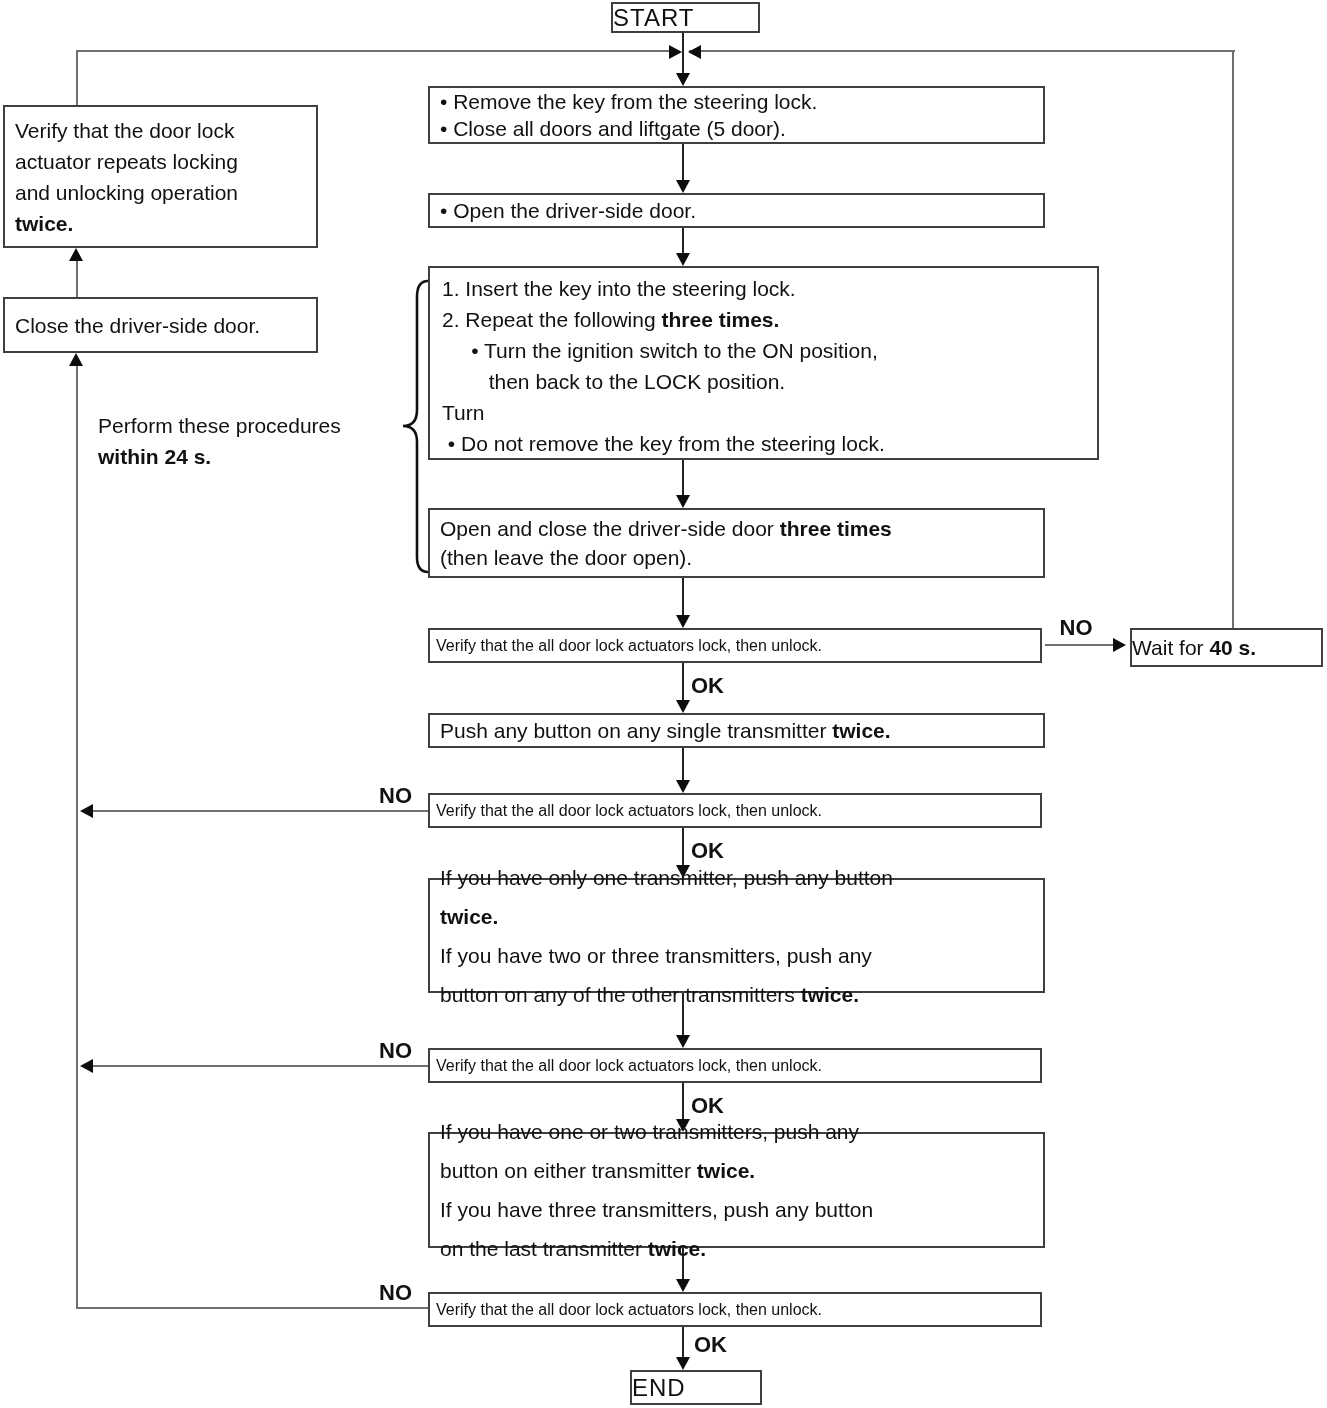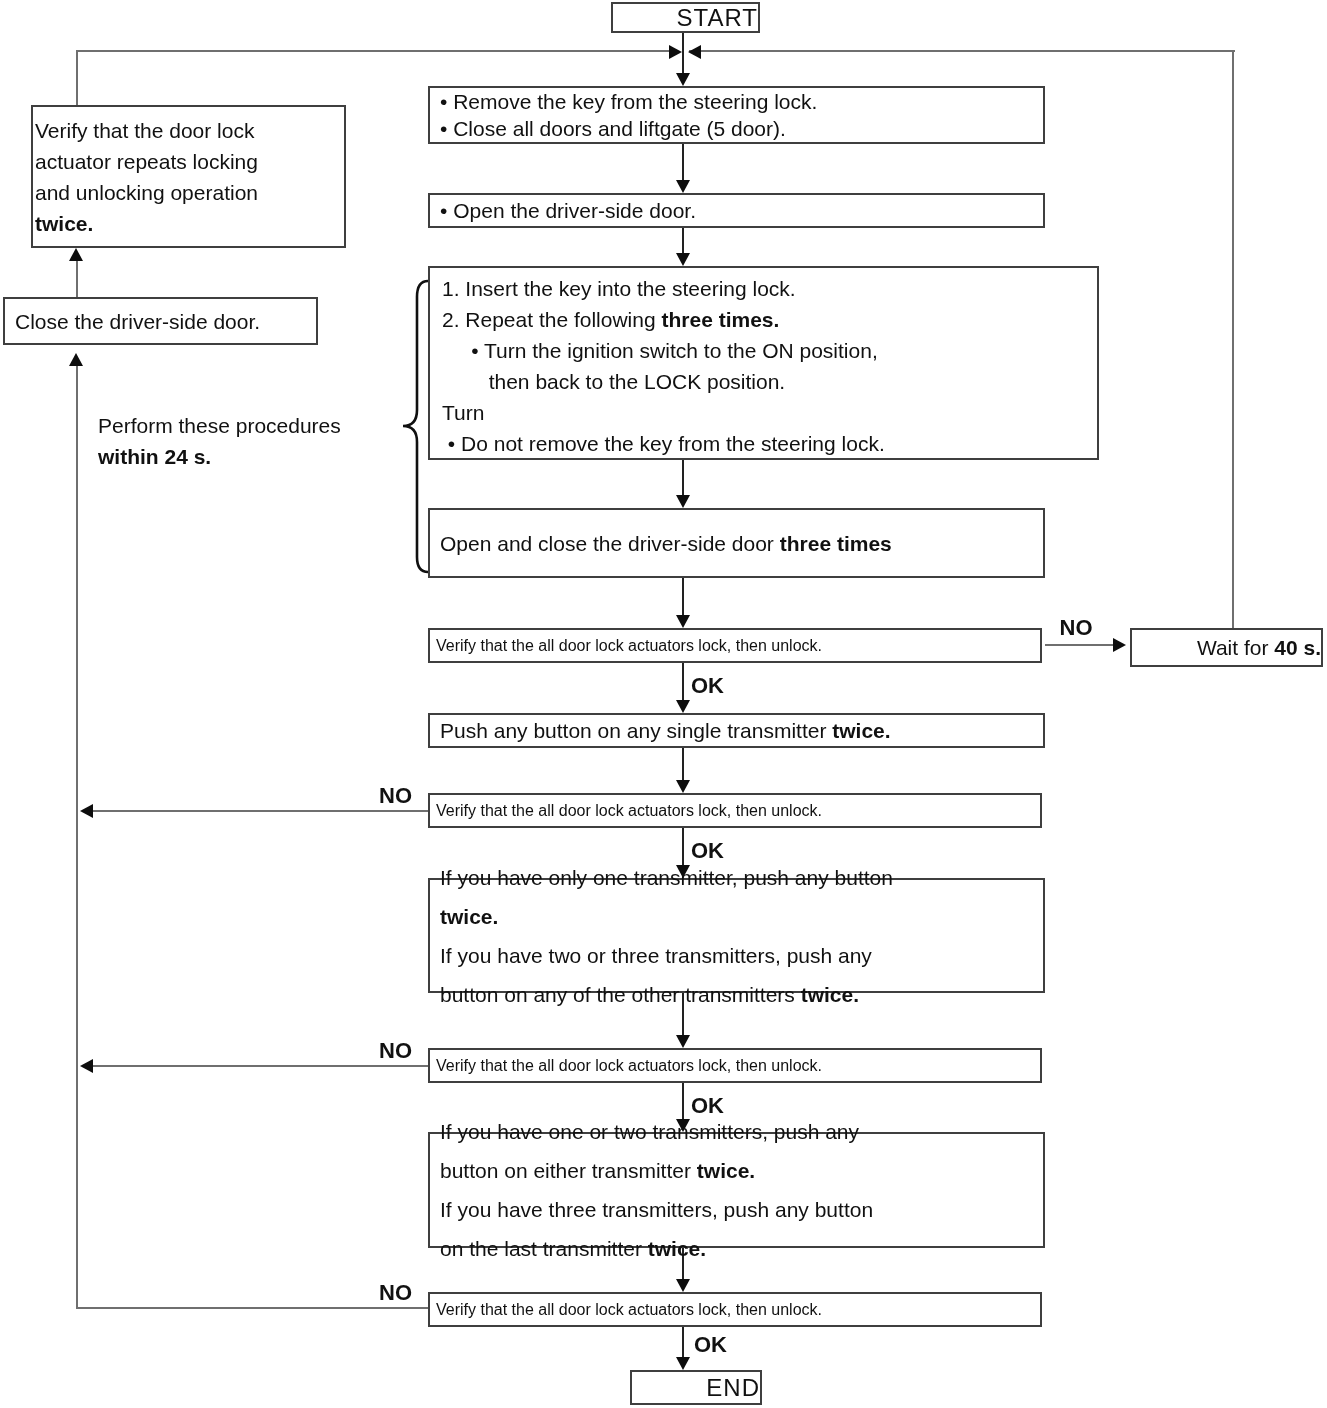--- a/index.html
+++ b/index.html
@@ -11,26 +11,26 @@
     position:relative;width:1327px;height:1408px;background:var(--background);
     font-family:"Liberation Sans","DejaVu Sans",sans-serif;color:var(--text);
     overflow:hidden;
   }
   .box{
     position:absolute;background:var(--box_fill);border:2px solid var(--border);
     box-sizing:border-box;font-size:21px;line-height:27px;color:var(--text);
   }
   .pad{padding:2px 10px;}
   .vcenter{display:flex;flex-direction:column;justify-content:center;}
-  .hcenter{align-items:flex-end;text-align:center;}
+  .hcenter{align-items:flex-start;text-align:center;}
   .terminal{font-size:24px;letter-spacing:1px;}
   .verify{font-size:16px;white-space:nowrap;padding:0 6px;}
   .bigbox{line-height:31px;padding:5px 12px;}
   .ifbox{padding:3px 10px;gap:12px;}
-  .leftbox{line-height:31px;padding:8px 2px;margin-left:28px;}
+  .leftbox{line-height:31px;padding:8px 10px;}
   .lbl{position:absolute;font-weight:bold;font-size:22px;color:var(--text);}
   .vline{position:absolute;width:2px;background:var(--line);}
   .hline{position:absolute;height:2px;background:var(--line);}
   .spine{background:var(--spine);}
   .ah{position:absolute;width:0;height:0;}
   .ah-down{border-left:7px solid transparent;border-right:7px solid transparent;border-top:13px solid var(--arrow);}
   .ah-up{border-left:7px solid transparent;border-right:7px solid transparent;border-bottom:13px solid var(--arrow);}
   .ah-right{border-top:7px solid transparent;border-bottom:7px solid transparent;border-left:13px solid var(--arrow);}
   .ah-left{border-top:7px solid transparent;border-bottom:7px solid transparent;border-right:13px solid var(--arrow);}
   .note-text{position:absolute;font-size:21px;line-height:31px;}
@@ -132,20 +132,21 @@
       <div><span>1. Insert the key into the steering lock.</span></div>
       <div><span>2. Repeat the following </span><b>three times.</b></div>
       <div><span>&nbsp;&nbsp;&nbsp;&nbsp;&nbsp;• Turn the ignition switch to the ON position,</span></div>
       <div><span>&nbsp;&nbsp;&nbsp;&nbsp;&nbsp;&nbsp;&nbsp;&nbsp;then back to the LOCK position.</span></div>
       <div><span>Turn</span></div>
       <div><span>&nbsp;• Do not remove the key from the steering lock.</span></div>
     </div>
 
   <div class="box pad vcenter" style="left:428px;top:508px;width:617px;height:70px;line-height:29px;">
       <div><span>Open and close the driver-side door </span><b>three times</b></div>
+      <div><span>(then leave the door open).</span></div>
     </div>
 
   <div class="box verify vcenter" style="left:428px;top:628px;width:614px;height:35px;">
       <div><span>Verify that the all door lock actuators lock, then unlock.</span></div>
     </div>
 
   <div class="box vcenter hcenter" style="left:1130px;top:628px;width:193px;height:39px;">
       <div><span>Wait for </span><b>40 s.</b></div>
     </div>
 
@@ -183,17 +184,17 @@
       <span>END</span>
     </div>
 
   <div class="box leftbox" style="left:3px;top:105px;width:315px;height:143px;">
       <div><span>Verify that the door lock</span></div>
       <div><span>actuator repeats locking</span></div>
       <div><span>and unlocking operation</span></div>
       <div><b>twice.</b></div>
     </div>
 
-  <div class="box vcenter" style="left:3px;top:297px;width:315px;height:48px;padding-left:10px;">
+  <div class="box vcenter" style="left:3px;top:297px;width:315px;height:56px;padding-left:10px;">
       <div><span>Close the driver-side door.</span></div>
     </div>
 
 </div>
 
 </body></html>

